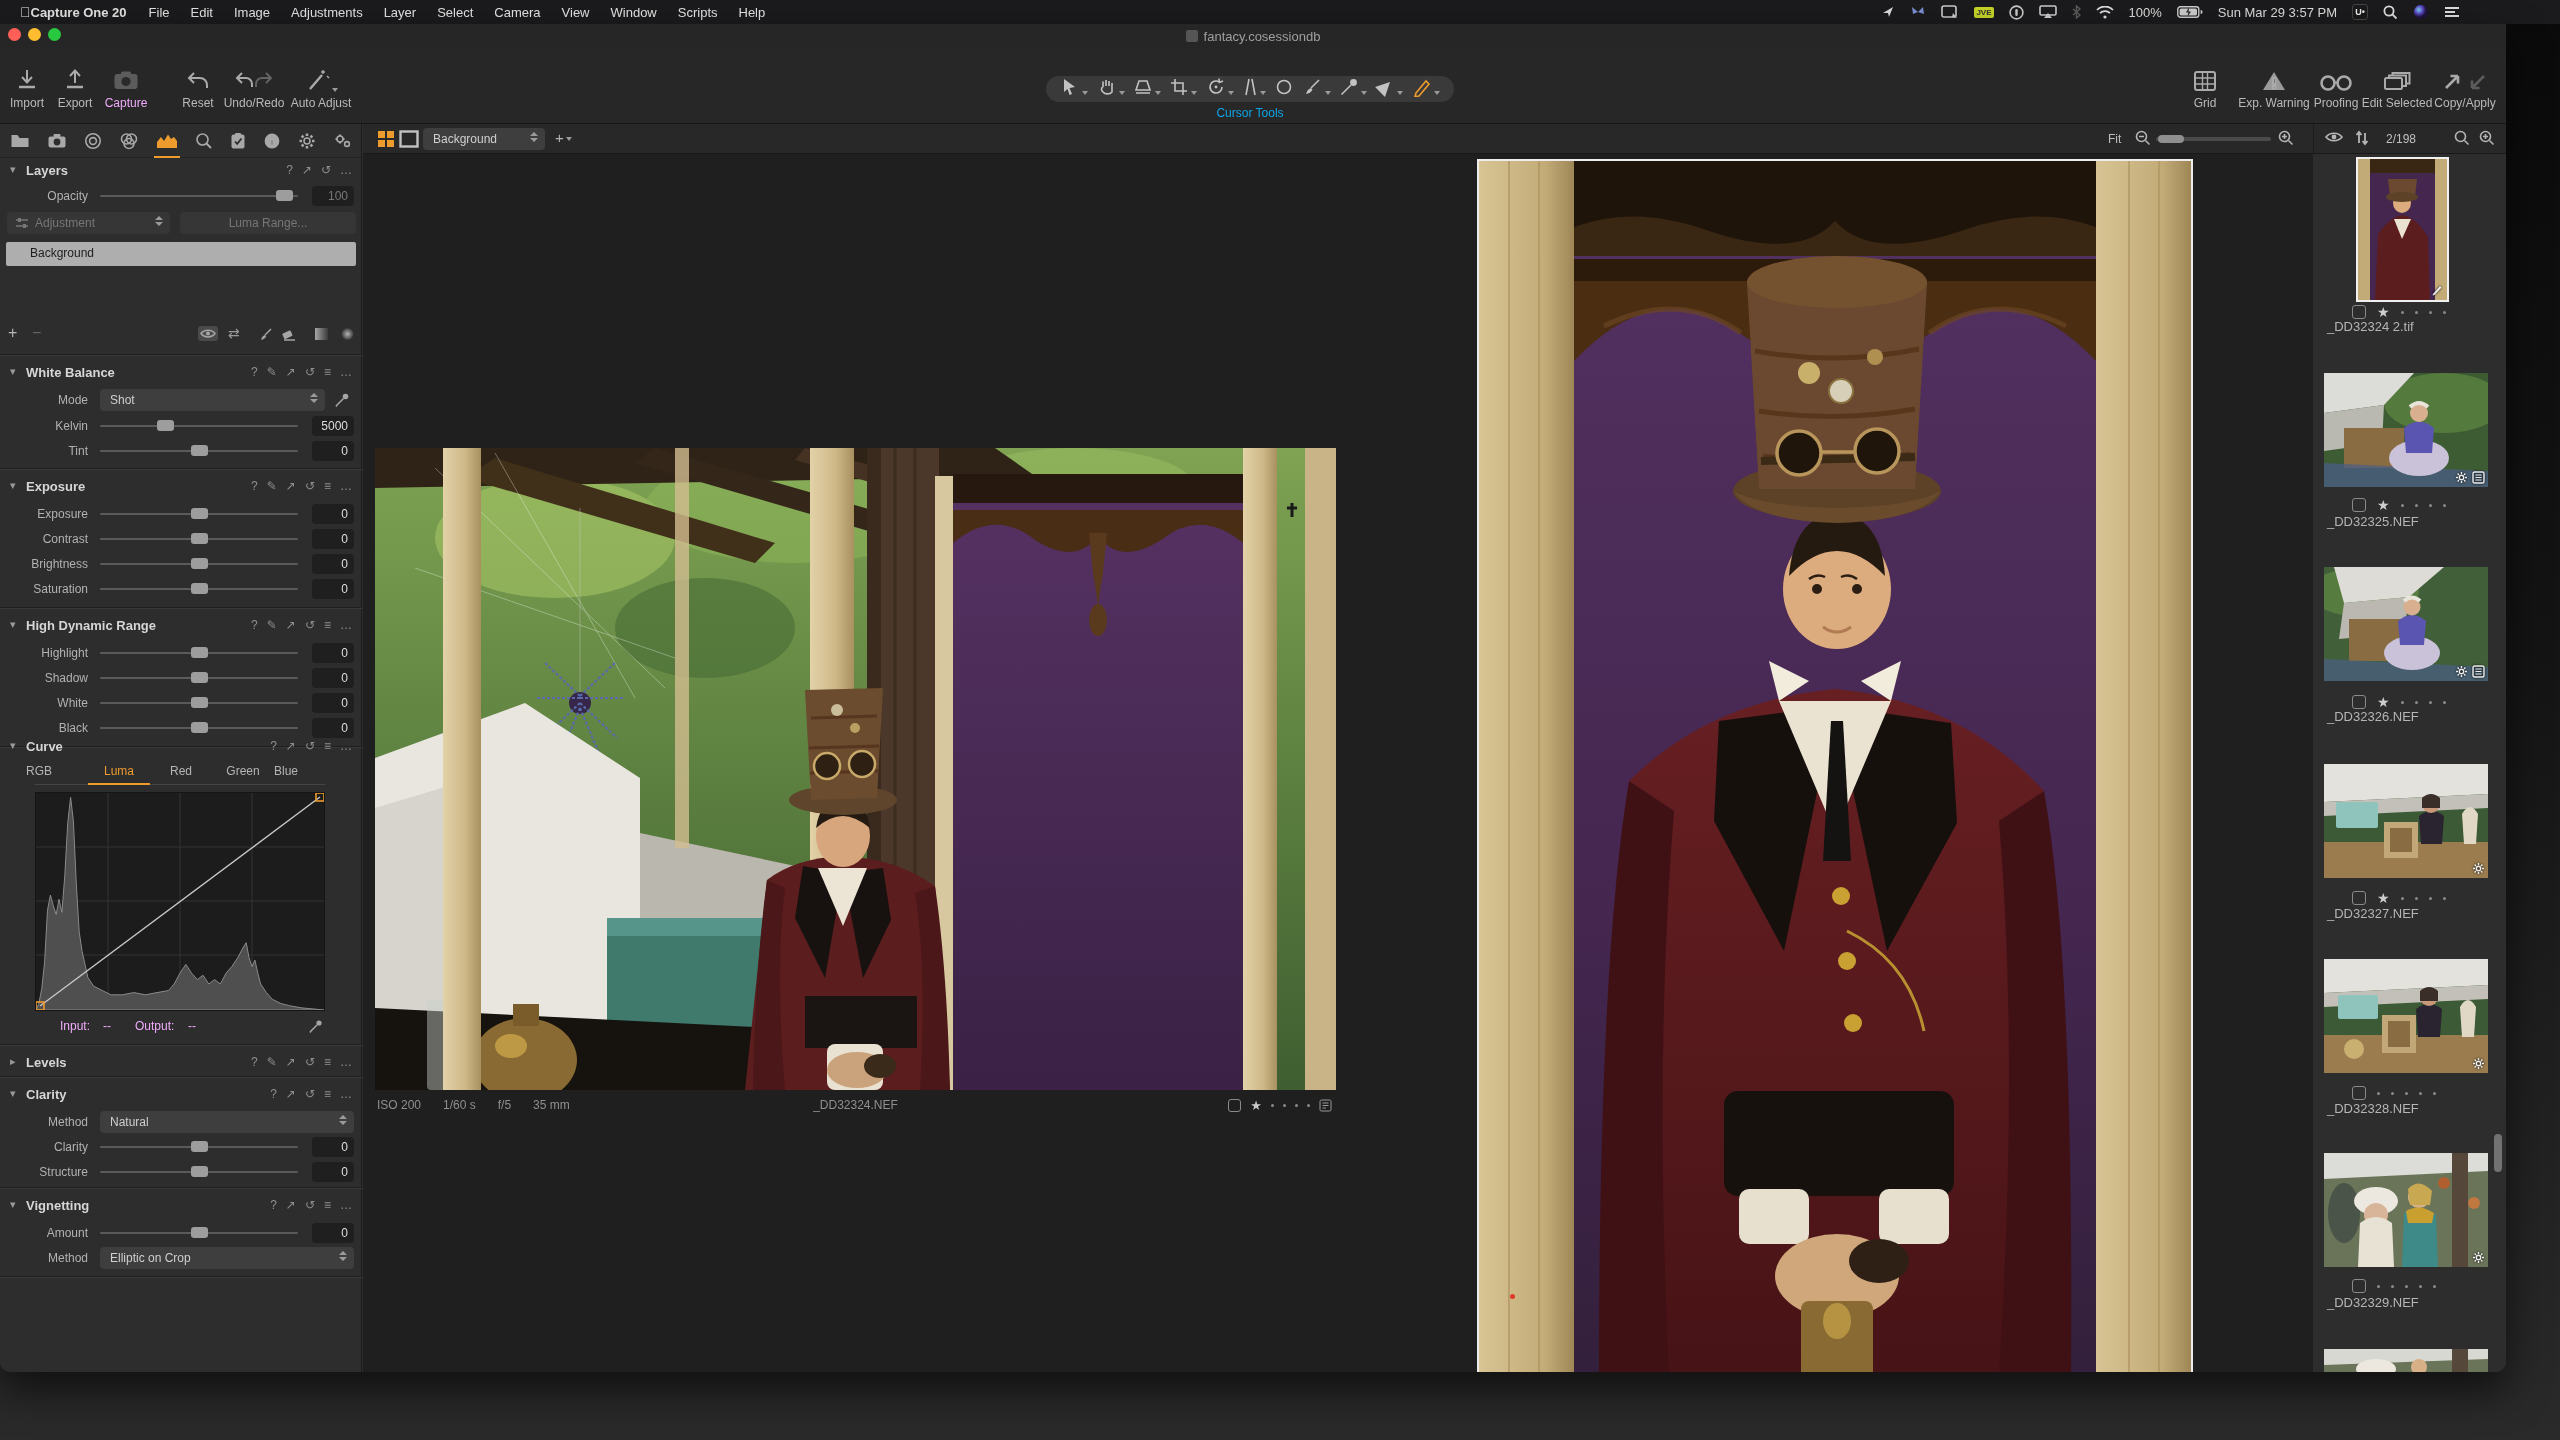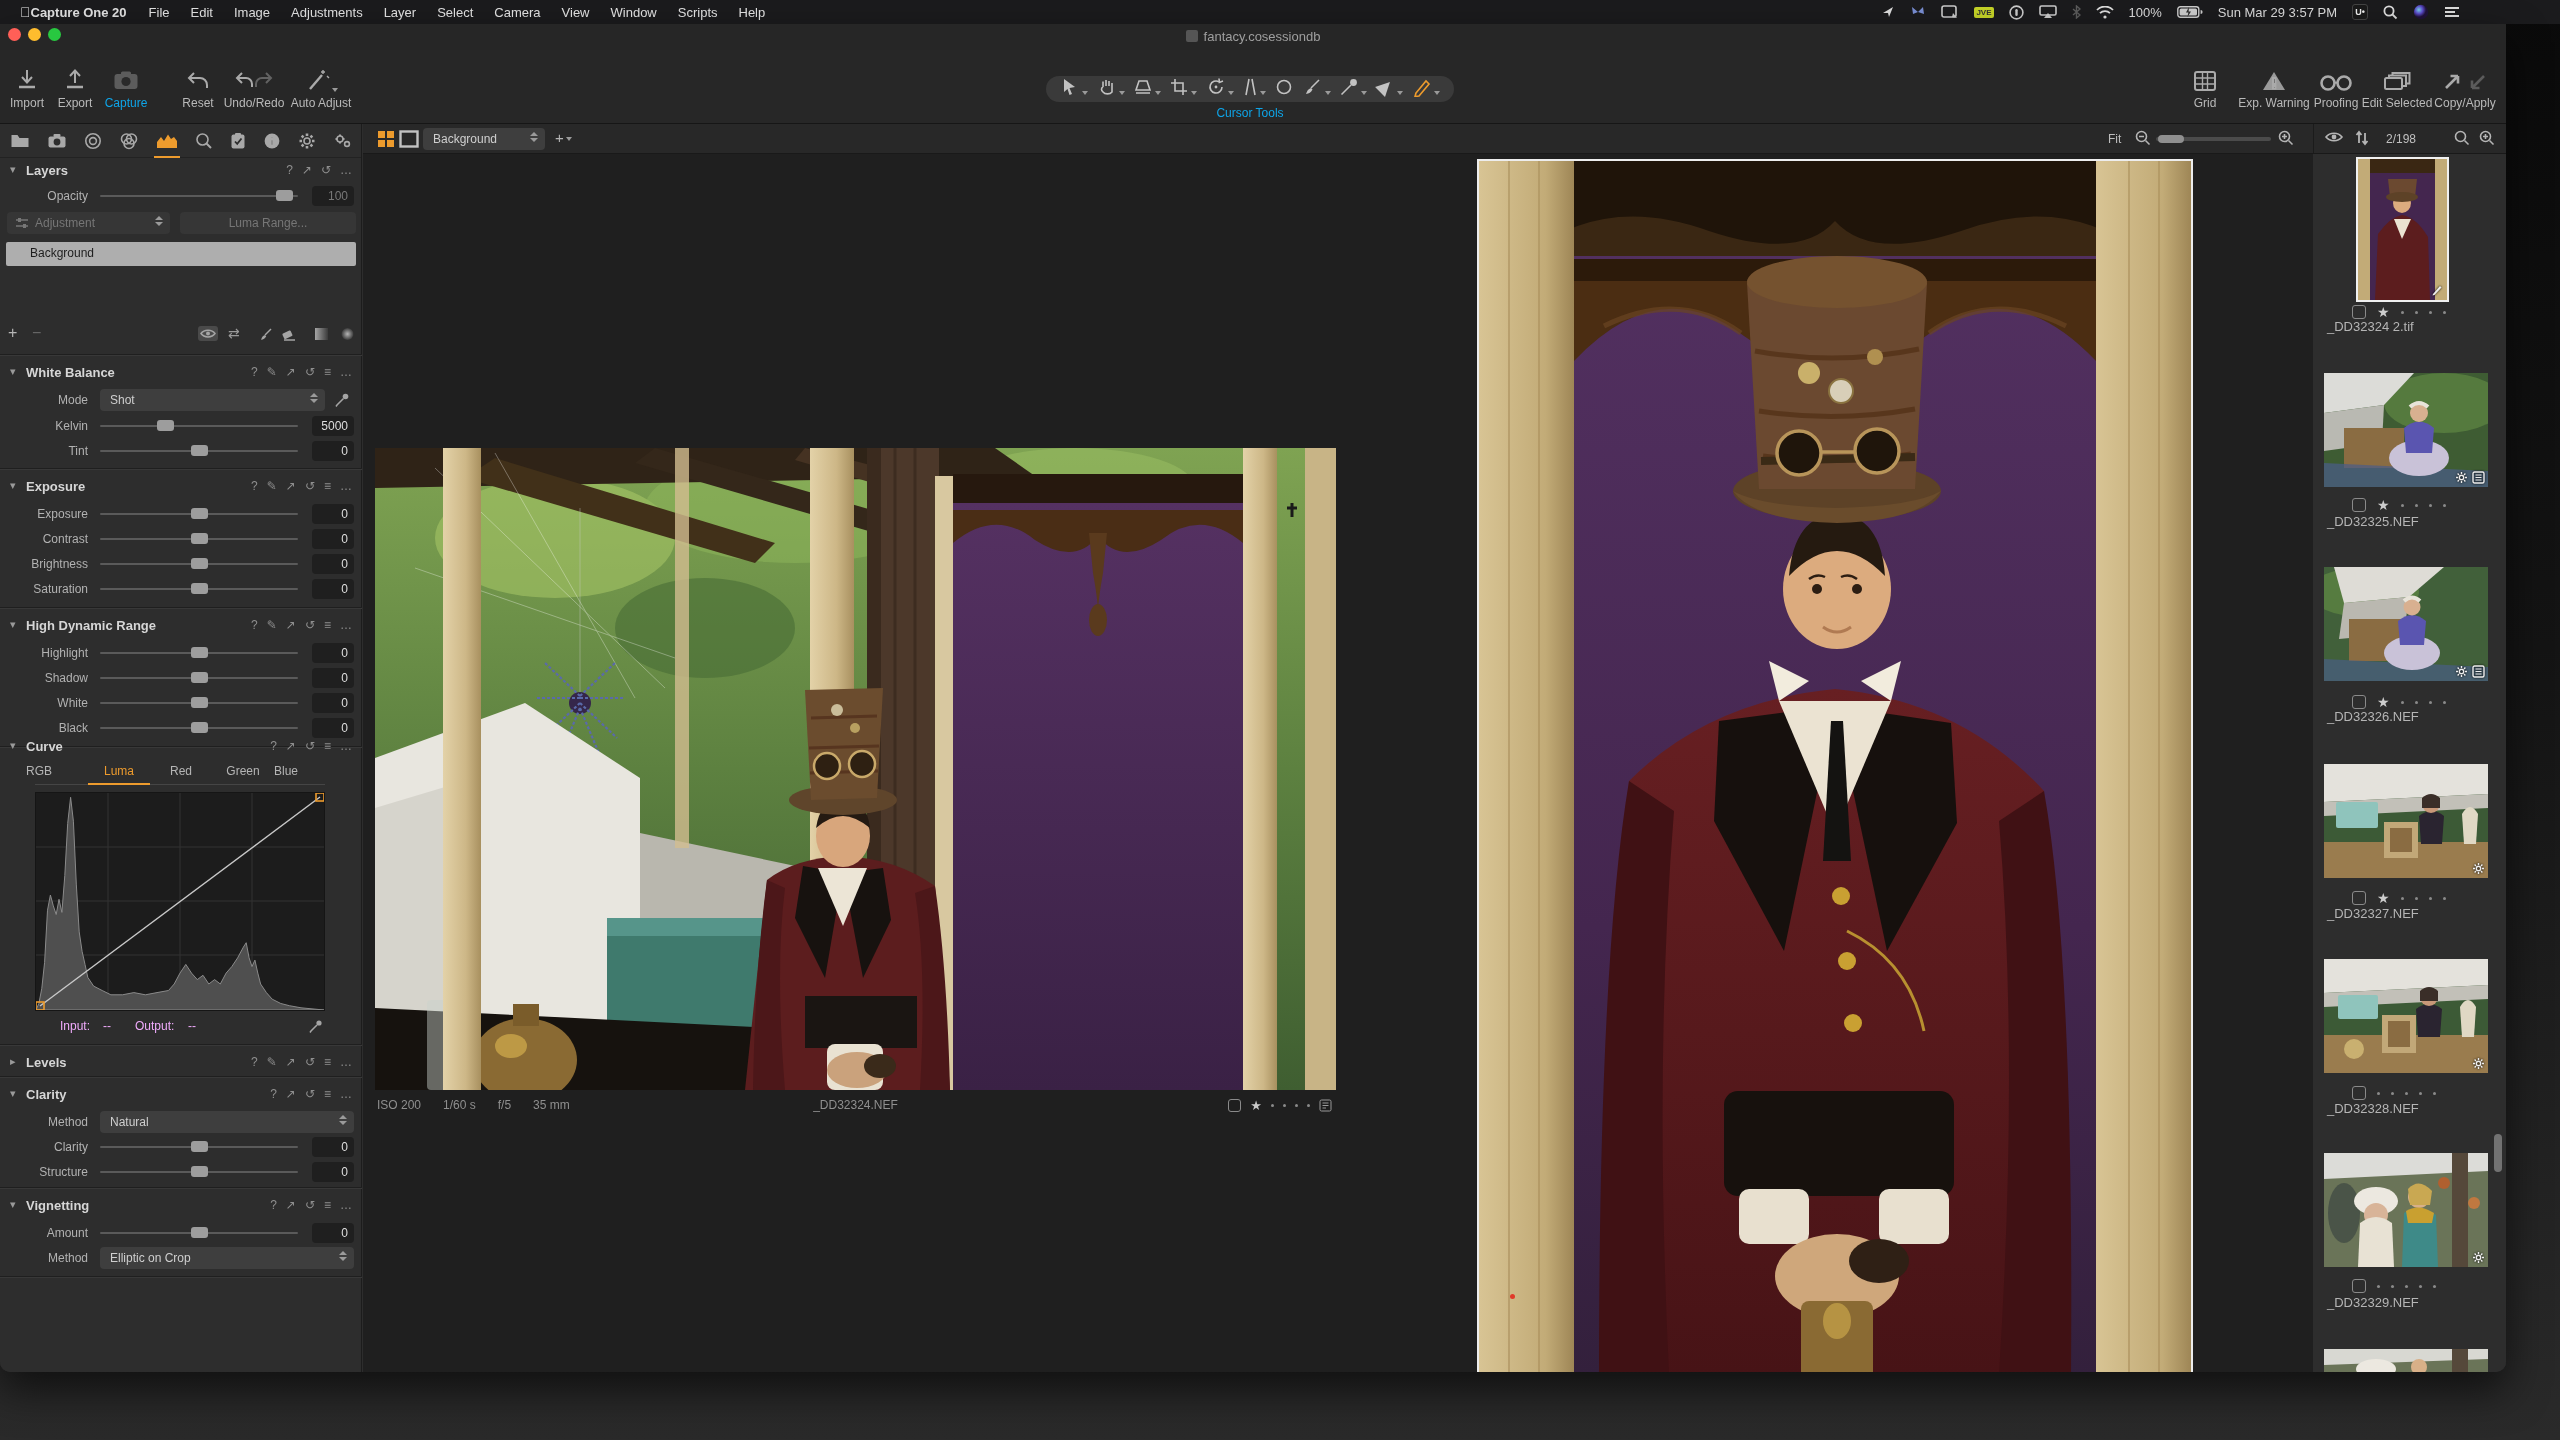--- a/index.html
+++ b/index.html
@@ -25,21 +25,21 @@
             border-radius:0 0 10px 10px; overflow:hidden; box-shadow:0 18px 40px rgba(0,0,0,.6); }
 
   #titlebar { position:absolute; left:0; top:0; width:100%; height:26px; background:#262626; }
   .tl { position:absolute; top:4px; width:13px; height:13px; border-radius:50%; }
   #title { position:absolute; left:0; right:0; top:5px; text-align:center; color:#9f9f9f; font-size:13px; }
   #title .doc { display:inline-block; width:12px; height:12px; background:#555; border-radius:2px; margin-right:6px; vertical-align:-1px; }
 
   #toolbar { position:absolute; left:0; top:26px; width:100%; height:74px; background:#272727; border-bottom:1px solid #161616; }
   .tbtn { position:absolute; text-align:center; color:#b9b9b9; font-size:12px; }
   .tbtn .ic { height:30px; display:flex; align-items:flex-end; justify-content:center; margin-bottom:4px; }
-  .tbtn.dim { color:#0ea5e9; }
+  .tbtn.dim { color:#f0abfc; }
   .tbtn svg { stroke:#aaa; fill:none; stroke-width:2; }
   .tbtn.dim svg { stroke:#666; }
   #cursor-pill { position:absolute; left:1046px; top:26px; width:408px; height:26px; background:#3a3a3a; border-radius:13px;
                  display:flex; align-items:center; justify-content:space-around; padding:0 10px; }
   #cursor-pill svg { stroke:#c2c2c2; fill:none; stroke-width:1.6; }
   .caret { width:0; height:0; border-left:3px solid transparent; border-right:3px solid transparent; border-top:4px solid #9a9a9a; display:inline-block; margin-left:2px; vertical-align:middle; }
   #cursor-label { position:absolute; left:1046px; width:408px; top:56px; text-align:center; color:#0ea5e9; font-size:12px; }
 
   
   #sidebar { position:absolute; left:0; top:100px; width:362px; height:1248px; background:#2d2d2d; border-right:1px solid #1c1c1c; font-size:12px; }

